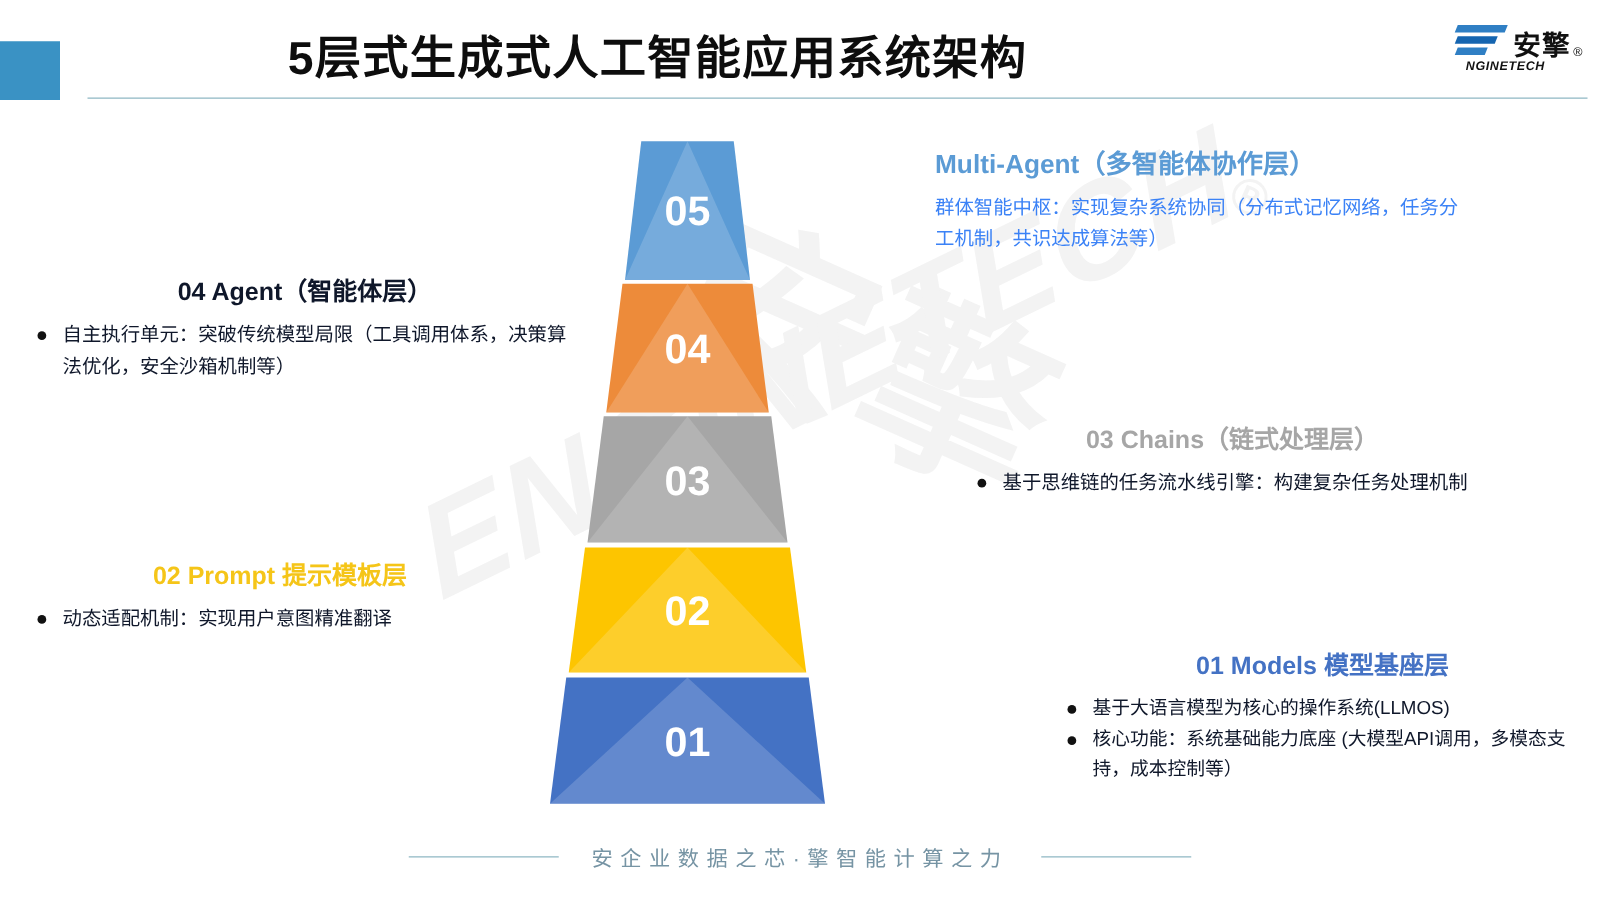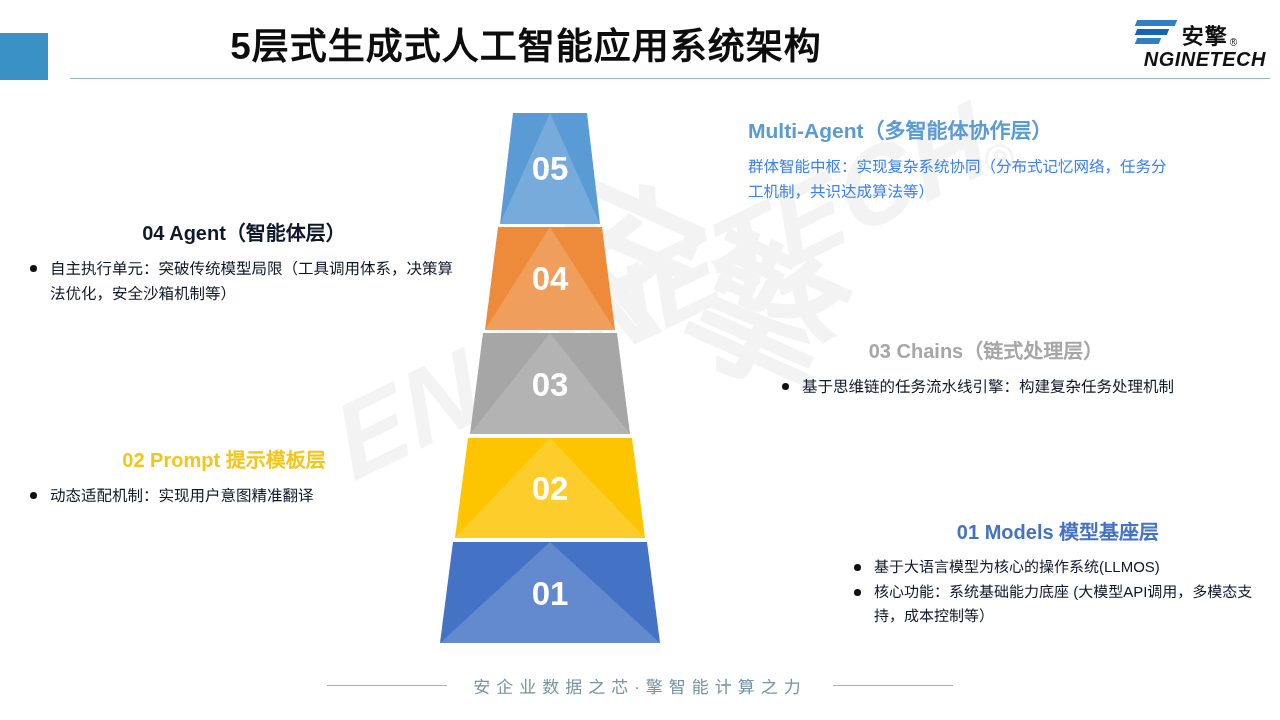--- a/index.html
+++ b/index.html
@@ -81,21 +81,21 @@
     transform:skewX(-22deg);
   }
   .logo-mark i.b1{top:2px;width:40px;background:#2f7fc4;}
   .logo-mark i.b2{top:11px;width:32px;background:#1565b0;}
   .logo-mark i.b3{top:20px;width:24px;background:#2f7fc4;}
   .logo-cn{
     font-size:22px;font-weight:800;color:#111;letter-spacing:1px;
   }
   .logo-reg{font-size:10px;color:#111;vertical-align:super;margin-left:2px;}
   .logo-en{
-    font-size:20px;font-weight:800;font-style:italic;color:#111;
+    font-size:10px;font-weight:800;font-style:italic;color:#111;
     letter-spacing:.5px;margin-top:1px;margin-left:8px;
   }
 
   
   .pyramid{position:absolute;left:300px;top:100px;width:600px;height:560px;z-index:3;}
 
   
   .block{position:absolute;z-index:4;}
   .block .bt{
     font-size:20px;font-weight:700;margin:0 0 10px 0;white-space:nowrap;

